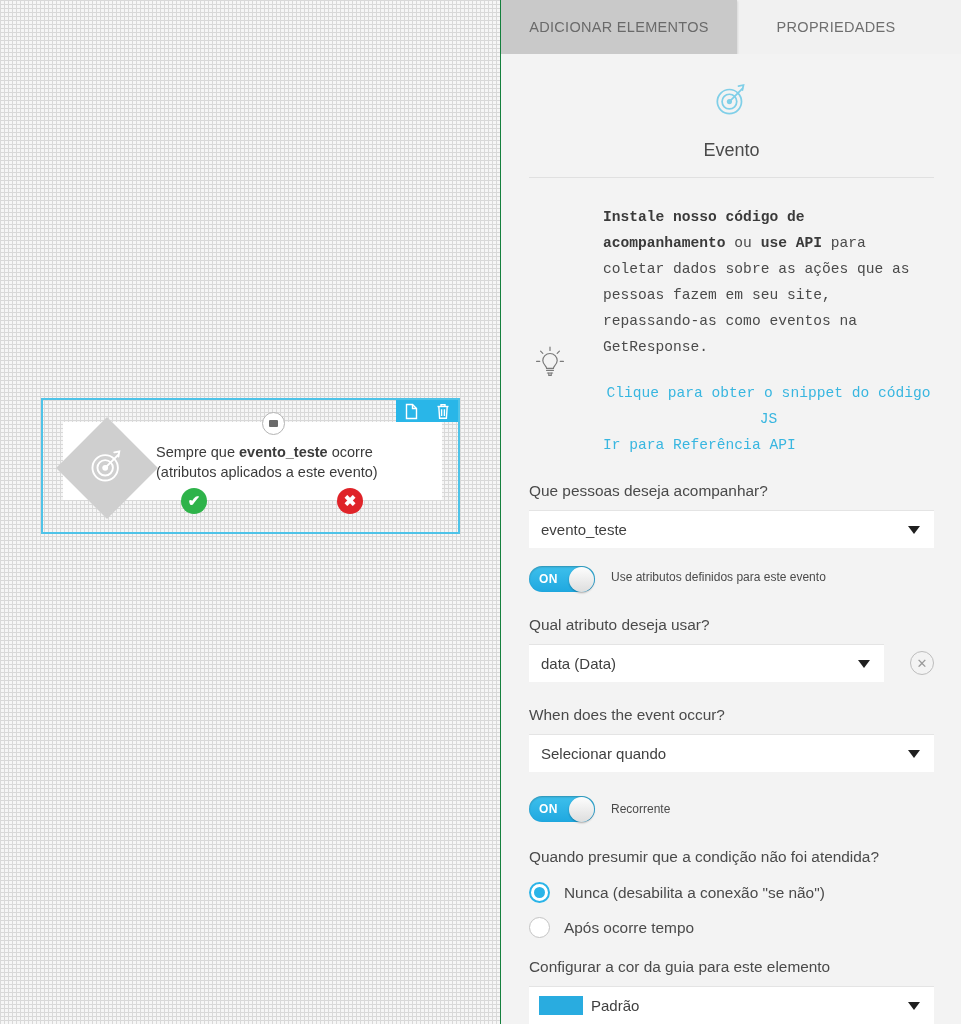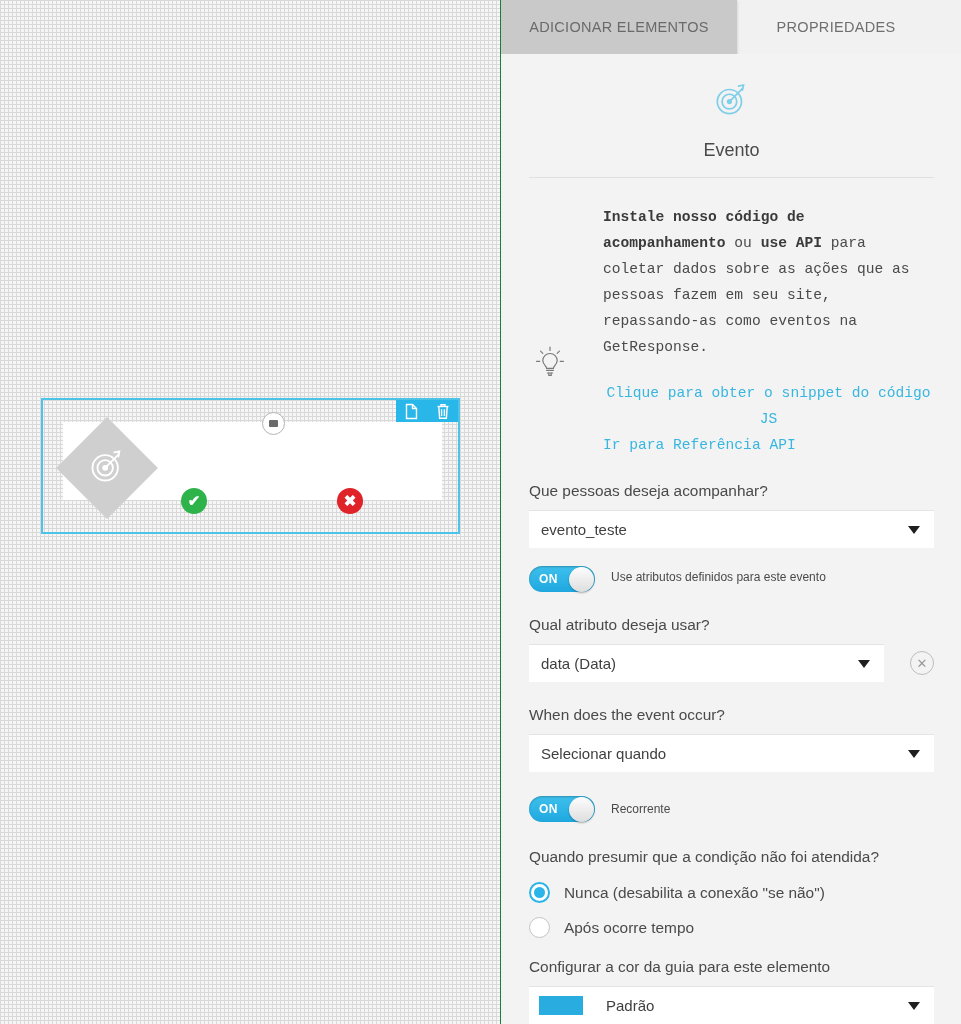--- a/index.html
+++ b/index.html
@@ -208,21 +208,21 @@
     display: flex; align-items: center; justify-content: center;
     flex: 0 0 auto; cursor: pointer;
   }
   .radio.checked { border: 2px solid #2ab4e8; }
   .radio.checked i {
     width: 11px; height: 11px; border-radius: 50%; background: #2ab4e8; display: block;
   }
   .radio-label { font-size: 15.4px; color: #4a4a4a; }
 
   .swatch { width: 44px; height: 19px; background: #29ace0; flex: 0 0 auto; }
-  .color-select { padding-left: 10px; gap: 23px; text-align: center; }
+  .color-select { padding-left: 10px; gap: 8px; text-align: center; }
 </style>
 </head>
 <body>
 
 <div id="root">
 
   <div id="canvas">
     <div id="gridlayer"></div>
 
     <div class="hline" style="top:97px"></div>
@@ -265,20 +265,23 @@
           <svg width="40" height="40" viewBox="0 0 44 44" fill="none" stroke="#ffffff" stroke-width="2.1" stroke-linecap="round">
             <circle cx="20" cy="24" r="14"></circle>
             <circle cx="20" cy="24" r="8.5"></circle>
             <circle cx="20" cy="24" r="3.2" fill="#ffffff" stroke="none"></circle>
             <path d="M20 24 L34 10"></path>
             <path d="M30 7 l5.5 -1 -1 5.5"></path>
           </svg>
         </span>
       </div>
 
+      <div id="node-text">
+        <span>Sempre que </span><b>evento_teste</b><span> ocorre (atributos aplicados a este evento)</span>
+      </div>
 
       <div class="badge" id="badge-yes">
         <span>✔</span>
       </div>
       <div class="badge" id="badge-no">
         <span>✖</span>
       </div>
     </div>
   </div>
 

